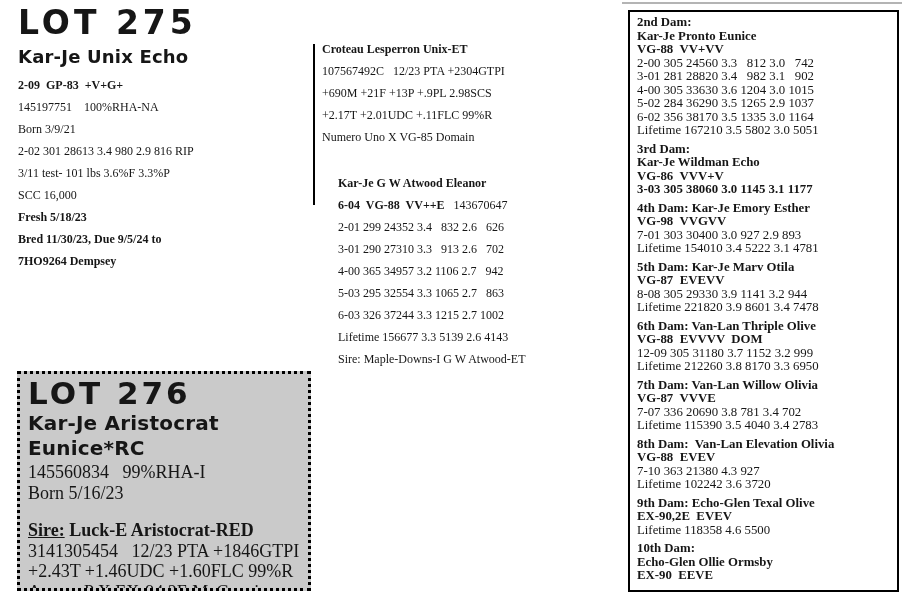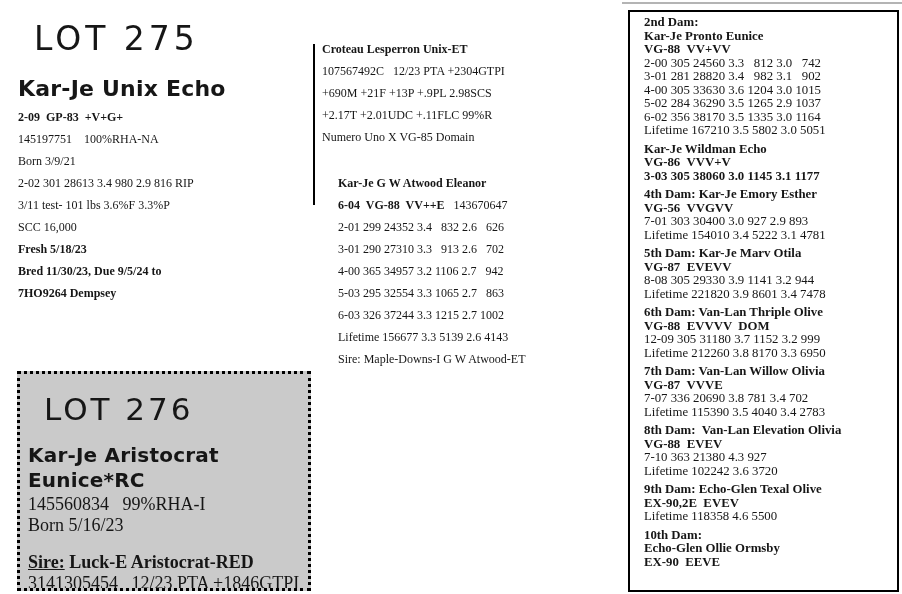--- a/index.html
+++ b/index.html
@@ -15,26 +15,26 @@
 
   
   .line { font-size: 12px; line-height: 22px; white-space: pre; }
   .b { font-weight: bold; }
   .u { text-decoration: underline; }
 
   
   .col-left { position: absolute; left: 18px; top: 4px; width: 296px; }
   .lot-title {
     font-family: "DejaVu Sans", sans-serif;
-    font-weight: normal; font-size: 33px; line-height: 38px;
-    letter-spacing: 4px; margin: 16px;
+    font-weight: bold; font-size: 33px; line-height: 38px;
+    letter-spacing: 4px; margin: 0;
   }
   .animal-name {
     font-family: "DejaVu Sans", sans-serif;
-    font-weight: bold; font-size: 22px; line-height: 29px;
+    font-weight: bold; font-size: 18px; line-height: 29px;
     letter-spacing: 0.2px; margin: 0 0 3px 0;
   }
 
   
   .vline { position: absolute; left: 313px; top: 44px; width: 2px; height: 161px; background: #000; }
 
   
   .artifact { position: absolute; left: 622px; top: 2px; width: 280px; height: 2px; background: #b4b4b4; }
 
   
@@ -49,21 +49,21 @@
   }
   .lot276-box .lot-title { font-size: 31px; line-height: 35px; letter-spacing: 3px; }
   .lot276-box .animal-name { font-size: 20px; line-height: 25px; margin-bottom: 1px; }
   .lot276-box .line { font-size: 18px; line-height: 20.5px; }
   .gap8 { margin-top: 17px; }
 
   
   .dams-panel {
     position: absolute; left: 628px; top: 10px; width: 271px; height: 582px;
     border: 2px solid #000; box-sizing: border-box;
-    padding: 4px 2px 0 14px; overflow: hidden;
+    padding: 4px 2px 0 7px; overflow: hidden;
   }
   .dp-sec { margin-bottom: 5px; }
   .dpl { font-size: 12.8px; line-height: 13.5px; white-space: pre; }
 </style>
 </head>
 <body>
 
 <div class="page">
 
   <div class="artifact"></div>
@@ -124,27 +124,28 @@
           <div class="dpl b">Kar-Je Pronto Eunice</div>
           <div class="dpl b">VG-88  VV+VV</div>
           <div class="dpl">2-00 305 24560 3.3   812 3.0   742</div>
           <div class="dpl">3-01 281 28820 3.4   982 3.1   902</div>
           <div class="dpl">4-00 305 33630 3.6 1204 3.0 1015</div>
           <div class="dpl">5-02 284 36290 3.5 1265 2.9 1037</div>
           <div class="dpl">6-02 356 38170 3.5 1335 3.0 1164</div>
           <div class="dpl">Lifetime 167210 3.5 5802 3.0 5051</div>
         </div>
         <div class="dp-sec">
+          <div class="dpl b">3rd Dam:</div>
           <div class="dpl b">Kar-Je Wildman Echo</div>
           <div class="dpl b">VG-86  VVV+V</div>
           <div class="dpl b">3-03 305 38060 3.0 1145 3.1 1177</div>
         </div>
         <div class="dp-sec">
           <div class="dpl b">4th Dam: Kar-Je Emory Esther</div>
-          <div class="dpl b">VG-56  VVGVV</div>
+          <div class="dpl b">VG-98  VVGVV</div>
           <div class="dpl">7-01 303 30400 3.0 927 2.9 893</div>
           <div class="dpl">Lifetime 154010 3.4 5222 3.1 4781</div>
         </div>
         <div class="dp-sec">
           <div class="dpl b">5th Dam: Kar-Je Marv Otila</div>
           <div class="dpl b">VG-87  EVEVV</div>
           <div class="dpl">8-08 305 29330 3.9 1141 3.2 944</div>
           <div class="dpl">Lifetime 221820 3.9 8601 3.4 7478</div>
         </div>
         <div class="dp-sec">

